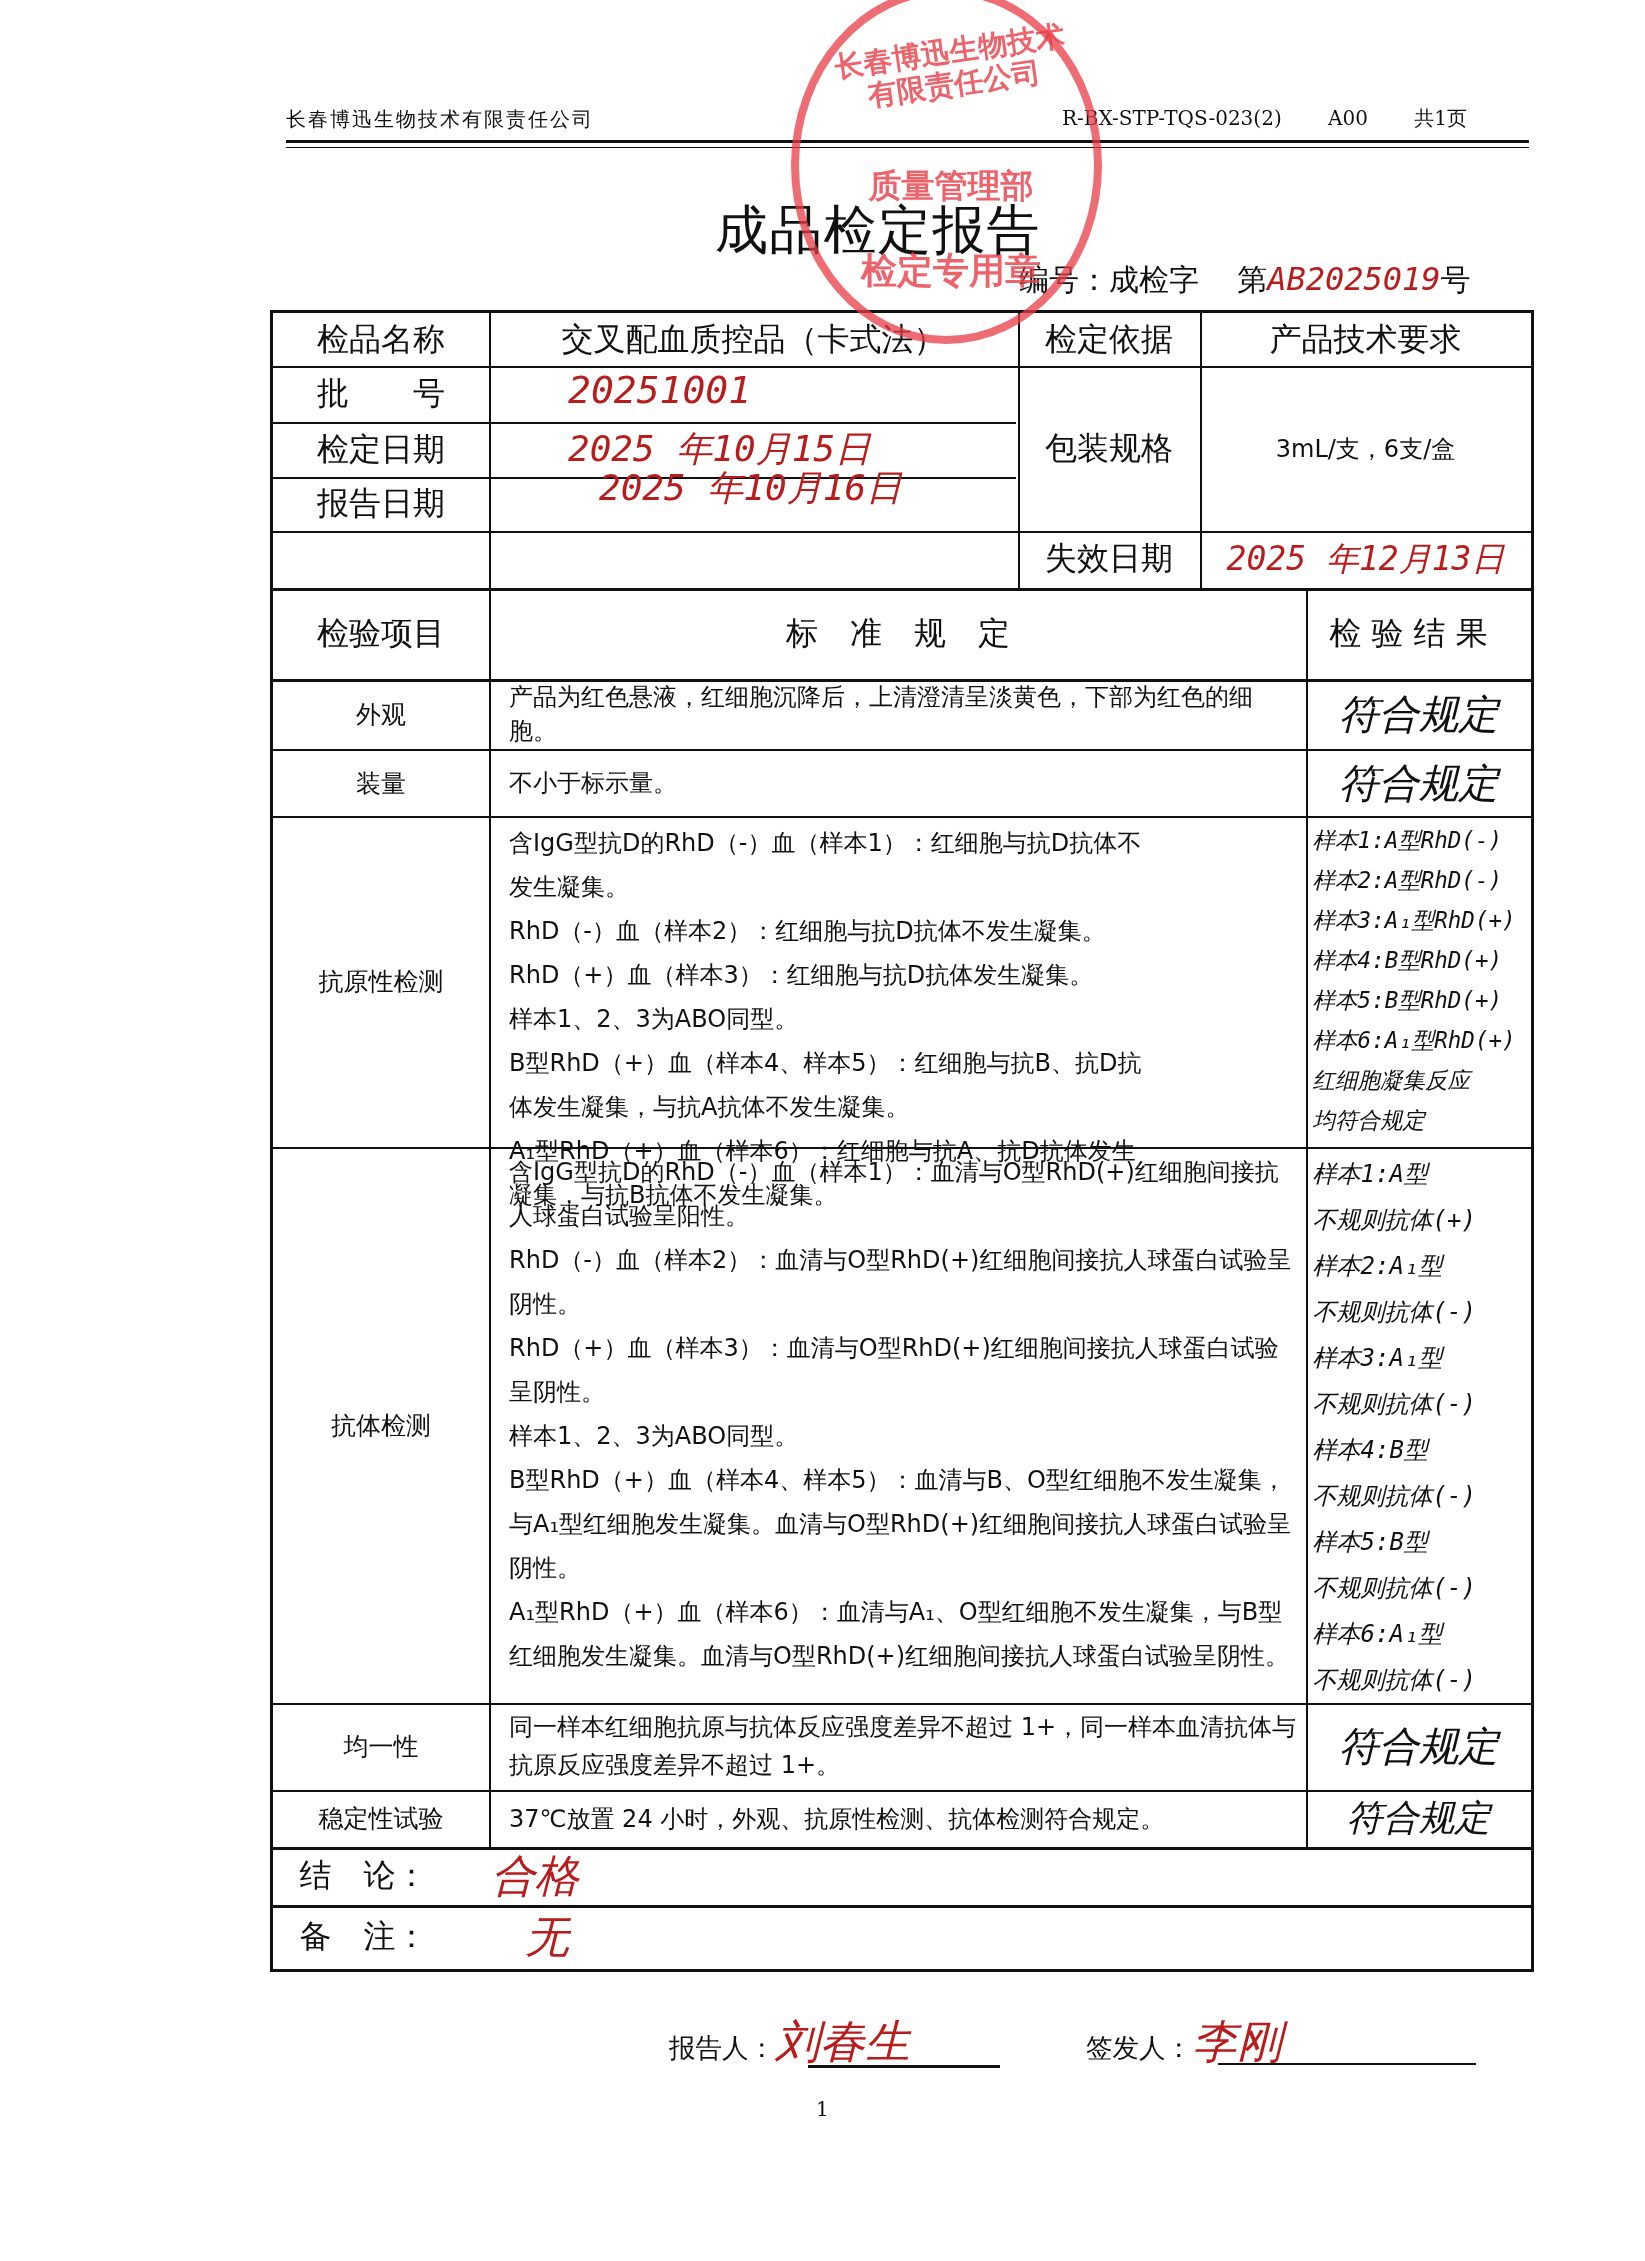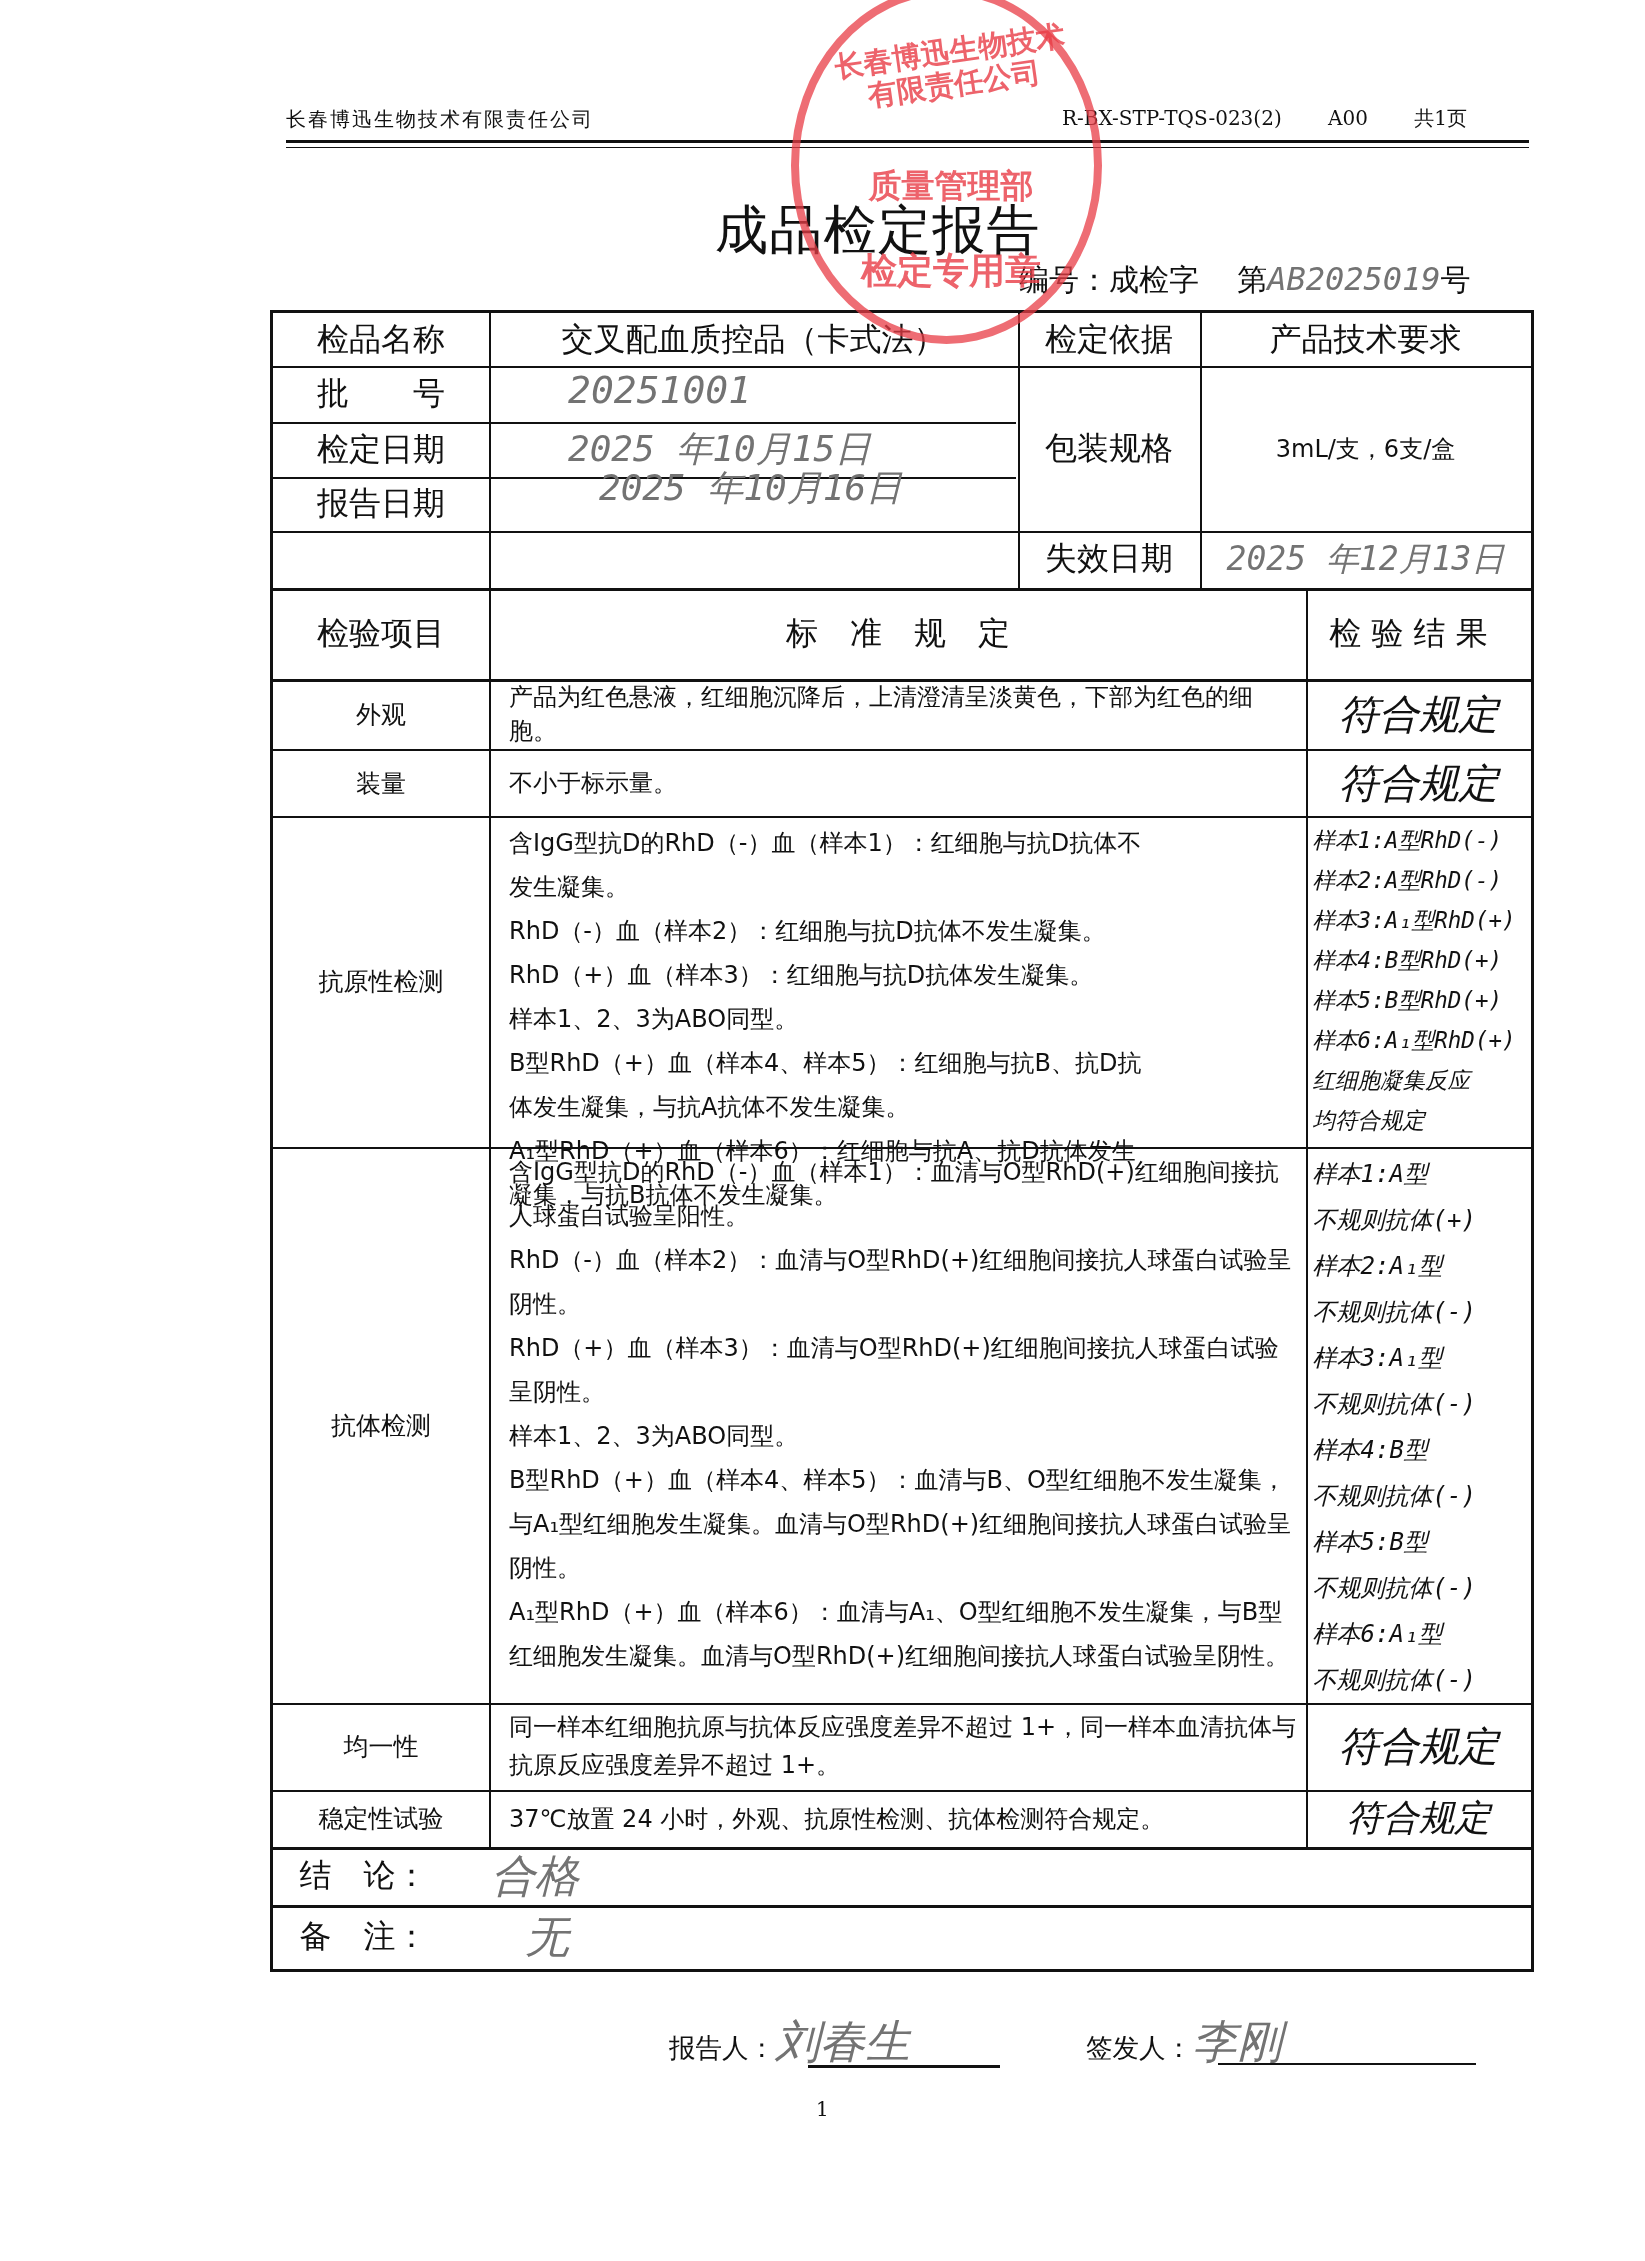--- a/index.html
+++ b/index.html
@@ -16,21 +16,21 @@
   .serial{left:1019px;top:260px;font-size:30px;white-space:nowrap;font-family:"DejaVu Sans","Liberation Sans",sans-serif;}
   .serial .hand{font-family:"DejaVu Sans Mono",monospace;font-style:italic;font-size:32px;}
   .tbl{left:270px;top:310px;width:1264px;height:1662px;border:3.3px solid #111;box-sizing:border-box;}
   .hl{position:absolute;left:0;right:0;height:2px;background:#111;}
   .hl.thick{height:3.3px;}
   .vl{position:absolute;width:2px;background:#111;}
   .cell{position:absolute;display:flex;align-items:center;justify-content:center;box-sizing:border-box;
     font-family:"DejaVu Sans","Liberation Sans",sans-serif;}
   .lbl{font-size:32px;}
   .small-lbl{font-size:25px;}
-  .hand{font-family:"DejaVu Sans Mono","Liberation Mono",monospace;font-style:italic;color:#737373;text-align:right;}
+  .hand{font-family:"DejaVu Sans Mono","Liberation Mono",monospace;font-style:italic;color:#b91c1c;text-align:right;}
   .std{justify-content:flex-start;align-items:flex-start;padding:9.3px 10.6px 0 20px;font-size:24px;line-height:44px;}
   .std p{margin:0;}
   .res{flex-direction:column;justify-content:flex-start;align-items:flex-start;padding:4px 6.6px;
     font-family:"DejaVu Sans Mono",monospace;font-style:italic;font-size:26.5px;line-height:41px;white-space:nowrap;}
   .res-big{font-family:"DejaVu Sans Mono",monospace;font-style:italic;font-size:40px;}
   .sig{font-size:26.5px;font-family:"DejaVu Sans","Liberation Sans",sans-serif;}
   .sig .hand{font-size:45px;}
   .underline{position:absolute;height:2.6px;background:#111;}
   .pagenum{left:816px;top:2097px;font-size:20px;}
   .stamp{left:791px;top:-13.2px;width:311px;height:357px;border:8px solid rgba(232,60,70,0.75);border-radius:50%;

